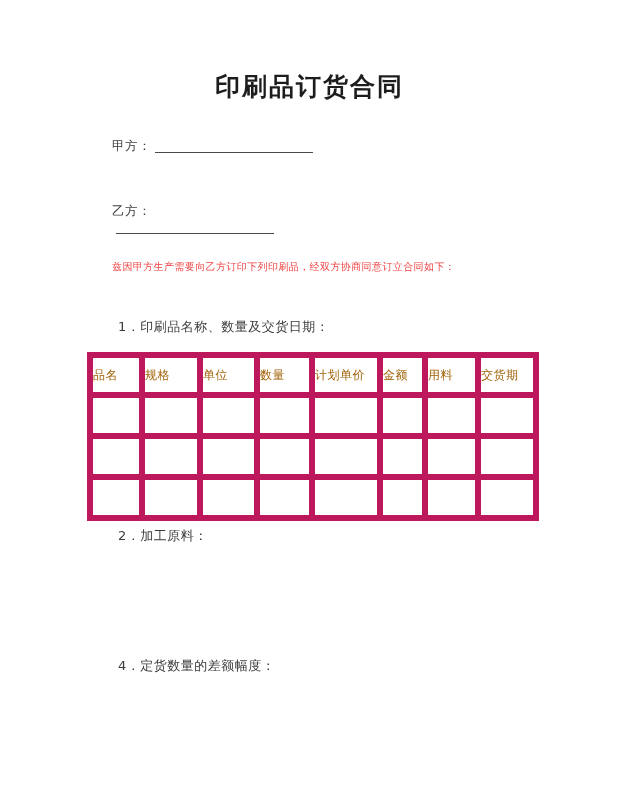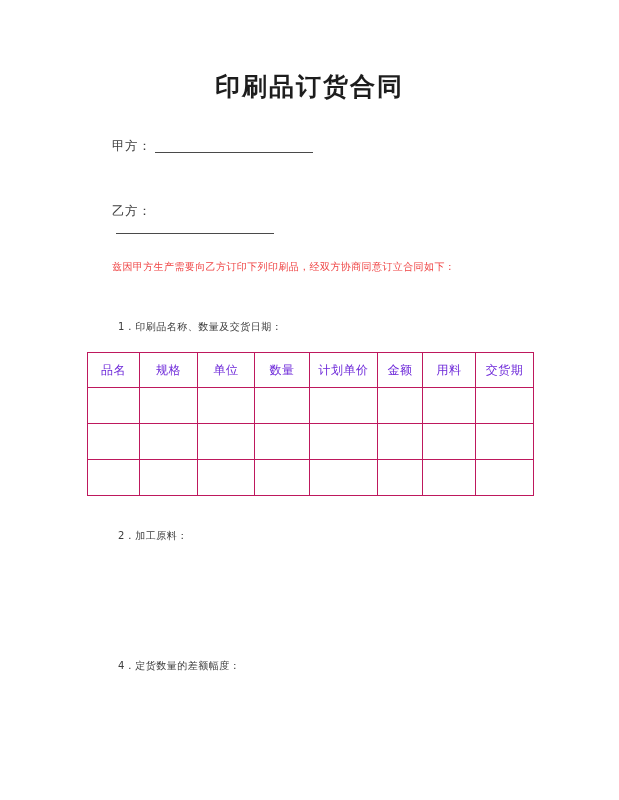--- a/index.html
+++ b/index.html
@@ -72,21 +72,21 @@
     font-size: 10px;
     letter-spacing: 0.4px;
     line-height: 18px;
     color: #ef4444;
   }
 
   
   .clause {
     position: absolute;
     left: 118px;
-    font-size: 10px;
+    font-size: 13px;
     letter-spacing: 0.5px;
     line-height: 18px;
     color: #3c3c3c;
     white-space: nowrap;
   }
   .clause-1 { top: 318px; }
   .clause-2 { top: 527px; }
   .clause-3 { top: 592px; }
   .clause-4 { top: 657px; }
 
@@ -97,28 +97,28 @@
     top: 352px;
     width: 446px;
   }
   table.goods-table {
     border-collapse: collapse;
     width: 446px;
     table-layout: fixed;
   }
   table.goods-table th,
   table.goods-table td {
-    border: 1px solid #be185d;
+    border: 6px solid #be185d;
     padding: 0;
-    text-align: center;
+    text-align: left;
     vertical-align: middle;
     font-weight: normal;
     font-size: 12px;
     letter-spacing: 0.5px;
-    color: #6d28d9;
+    color: #a16207;
     background: #ffffff;
   }
   table.goods-table thead th {
     height: 34px;
   }
   table.goods-table tbody td {
     height: 35px;
   }
   
   col.c0 { width: 52px; }

